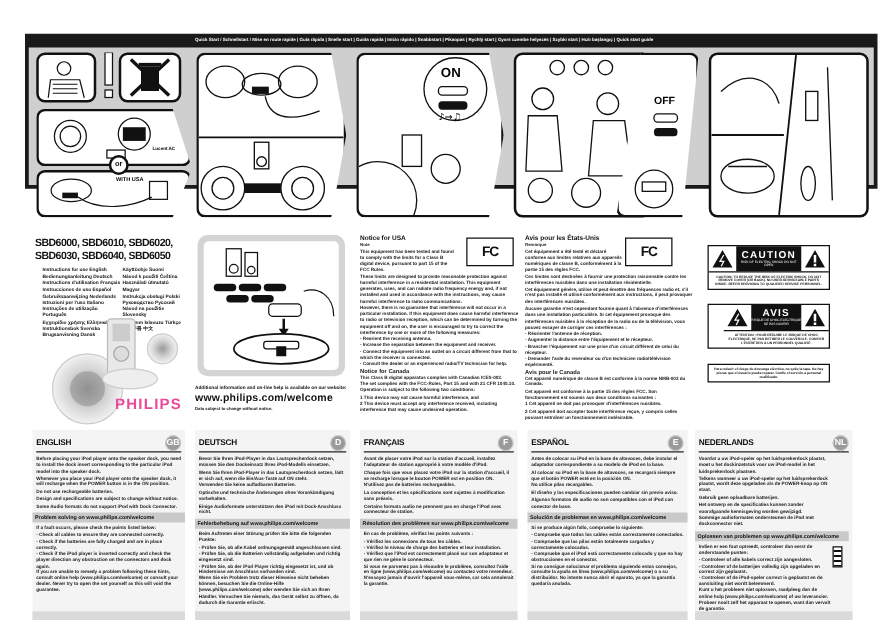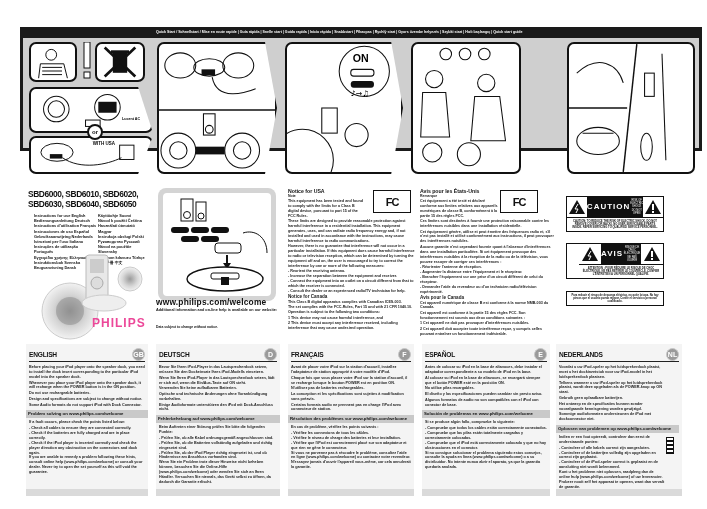--- a/index.html
+++ b/index.html
@@ -38,41 +38,41 @@
   .philips-logo {
     position: absolute; left: 92px; top: 316px; font-size: 12px; font-weight: bold; letter-spacing: 1px; color: #ec4899;
   }
 
   .dock-panel {
     position: absolute; left: 158px; top: 188px; width: 118px; height: 113px;
     background: #d4d4d4; border-radius: 8px; padding: 5px;
   }
   .dock-panel .inner { width: 100%; height: 100%; background: #fff; border-radius: 4px; }
   .more-info { position: absolute; left: 156px; top: 308px; width: 132px; font-size: 3.8px; font-weight: bold; line-height: 5px; }
-  .web-url { position: absolute; left: 156px; top: 297px; font-size: 8.4px; font-weight: bold; letter-spacing: 0.2px; }
+  .web-url { position: absolute; left: 156px; top: 313px; font-size: 8.4px; font-weight: bold; letter-spacing: 0.2px; }
   .spec-note { position: absolute; left: 156px; top: 325px; font-size: 3.4px; font-weight: bold; }
 
   .notice { position: absolute; font-size: 3.7px; line-height: 4.9px; font-weight: bold; color: #222; }
   .notice h4 { font-size: 5.2px; line-height: 6px; font-weight: bold; color: #111; }
   .notice h5 { font-size: 4.6px; line-height: 6px; font-weight: bold; }
   .notice p { margin-bottom: 0.6px; }
   .notice ul { list-style: none; }
   .notice li::before { content: "- "; }
   .fc-box {
     position: absolute; width: 38px; height: 23px; border: 1px solid #111;
     display: flex; align-items: center; justify-content: center;
     font-size: 11px; font-weight: bold; letter-spacing: -1px;
   }
 
   .warn {
     position: absolute; left: 566px; width: 98px; border: 1px solid #111; background: #fff;
   }
   .warn .row { display: flex; align-items: stretch; height: 21px; border-bottom: 1px solid #111; }
   .warn .tri { width: 22px; display: flex; align-items: center; justify-content: center; }
-  .warn .mid { flex: 1; background: #111; color: #fff; display: flex; flex-direction: row; align-items: center; justify-content: center; }
+  .warn .mid { flex: 1; background: #111; color: #fff; display: flex; flex-direction: column; align-items: center; justify-content: center; }
   .warn .mid .big { font-size: 8px; font-weight: bold; letter-spacing: 1px; line-height: 8px; }
   .warn .mid .small { font-size: 2.6px; line-height: 3.2px; text-align: center; }
   .warn .foot { font-size: 2.7px; line-height: 3.4px; padding: 1.5px 3px; text-align: center; font-weight: bold; }
 
   
   .lang {
     position: absolute; top: 344px; height: 152px; background: #f4f4f4; padding: 3px 3px 0 3px;
   }
   .lang .head { display: flex; align-items: center; justify-content: space-between; border-bottom: 1px solid #222; height: 15px; margin-bottom: 3px; }
   .lang .title { font-size: 6.6px; font-weight: bold; letter-spacing: -0.2px; }
@@ -179,20 +179,29 @@
           <circle cx="76" cy="40" r="9" class="hatch"></circle>
           <path d="M64 54 L90 54 L96 100 L60 100 Z" class="hatch"></path>
           <circle cx="20" cy="112" r="10" class="hatch"></circle>
           <circle cx="58" cy="114" r="12" class="hatch"></circle>
           <circle cx="34" cy="10" r="6" class="hatch"></circle>
           <circle cx="54" cy="10" r="6" class="hatch"></circle>
           <circle cx="74" cy="10" r="6" class="hatch"></circle>
         </svg>
     </div>
 
+    <div class="panel" style="left:470px;top:4px;width:66px;height:132px;clip-path:polygon(30% 0,100% 0,80% 100%,0 100%);">
+      <svg viewBox="0 0 66 132">
+          <text x="30" y="40" font-size="9" font-weight="bold" font-family="Liberation Sans, sans-serif">OFF</text>
+          <rect x="30" y="48" width="20" height="7" rx="3" class="hatch"></rect>
+          <rect x="30" y="60" width="20" height="7" rx="3" fill="#111"></rect>
+          <circle cx="30" cy="112" r="16" class="hatch"></circle>
+          <rect x="20" y="106" width="20" height="8" class="hatch"></rect>
+        </svg>
+    </div>
 
     <div class="panel" style="left:544px;top:4px;width:128px;height:132px;">
       <svg viewBox="0 0 128 132">
           <line x1="0" y1="66" x2="60" y2="66" stroke="#111" stroke-width="1.5"></line>
           <line x1="70" y1="0" x2="56" y2="132" stroke="#111" stroke-width="1.5"></line>
           <path d="M8 30 C30 10, 50 20, 56 40" class="hatch"></path>
           <ellipse cx="30" cy="100" rx="22" ry="14" class="hatch"></ellipse>
           <path d="M14 92 L46 92" class="hatch"></path>
           <path d="M96 10 L100 120" class="hatch"></path>
           <ellipse cx="80" cy="106" rx="6" ry="14" class="hatch"></ellipse>

